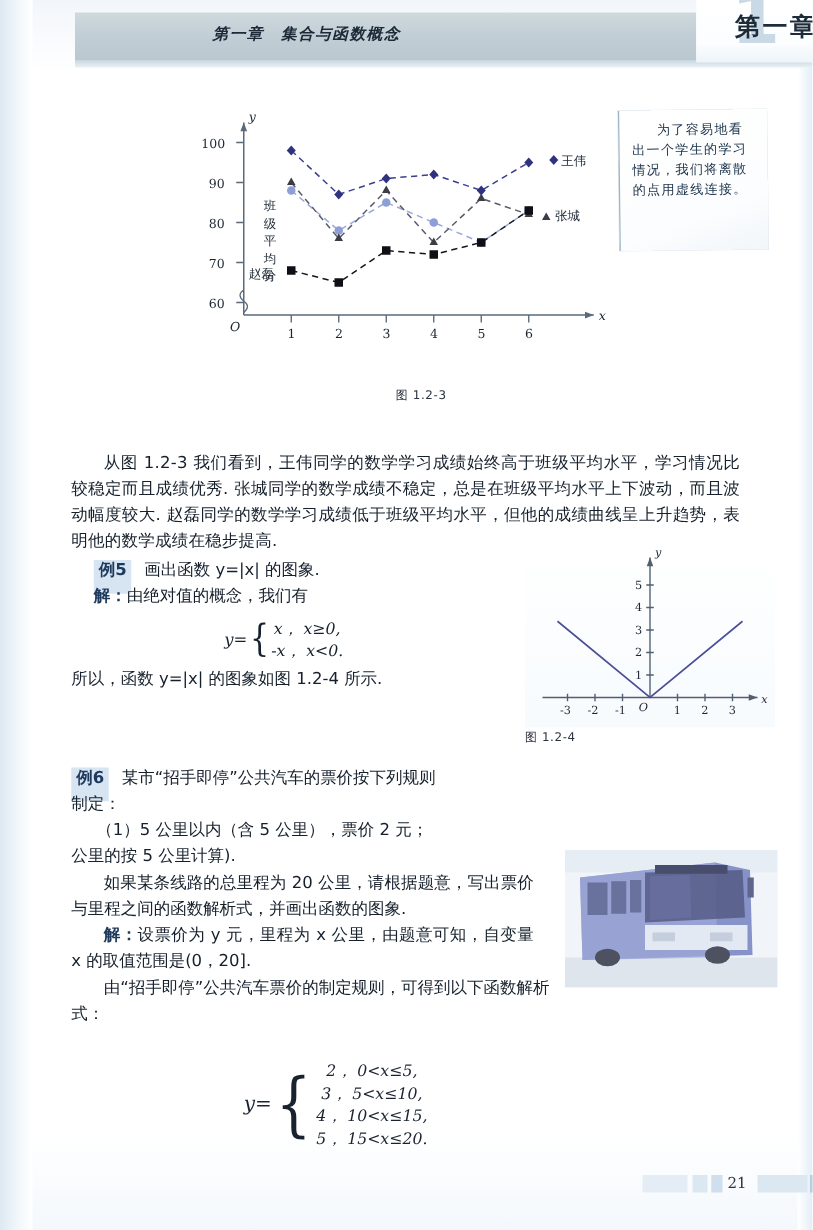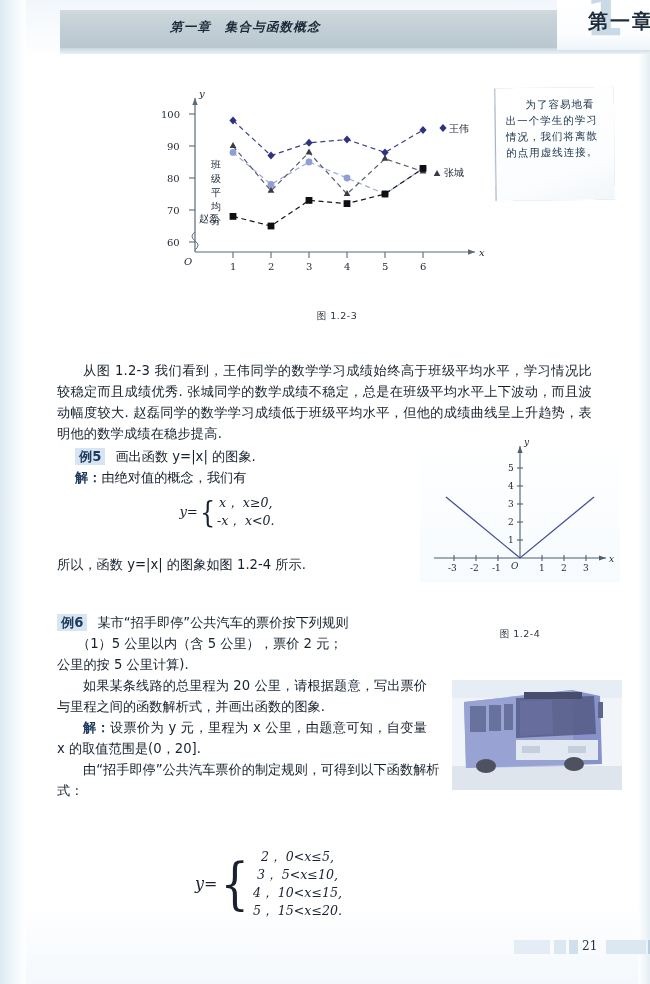--- a/index.html
+++ b/index.html
@@ -77,41 +77,41 @@
   
   .para{
     position:absolute;font-size:13.2px;line-height:21px;
     color:#16202c;letter-spacing:.2px;text-align:justify;margin-top:38px;
   }
   .indent{text-indent:26px;}
   .p1{left:57px;top:322px;width:535px;}
 
   .ex-block{position:absolute;font-size:13.2px;line-height:21px;color:#16202c;}
   .ex-tag{
-    background:#d7e4f2;color:#1d3a5c;padding:1px 4px 1px 4px;
+    background:#d7e4f2;color:#1d3a5c;padding:1px 4px 11px 4px;
     font-weight:bold;margin-right:10px;
   }
   .jie{color:#1d3a5c;font-weight:bold;}
 
   .math{font-family:"DejaVu Serif","Liberation Serif",serif;font-style:italic;}
 
   
   .piece{position:relative;display:inline-block;vertical-align:middle;}
   .brace{
     display:inline-block;vertical-align:middle;
     font-size:30px;line-height:30px;font-family:"DejaVu Serif",serif;
     transform:scaleX(.8);
   }
   .piece-rows{display:inline-block;vertical-align:middle;}
   .piece-rows div{line-height:18px;font-size:12.6px;white-space:nowrap;text-align:center;}
 
   
   .fig2{position:absolute;left:420px;top:432px;width:200px;height:150px;
     background:linear-gradient(180deg,#ffffff 0%,#f7fbfe 100%);}
-  .fig2-cap{position:absolute;left:420px;top:628px;width:200px;text-align:center;
+  .fig2-cap{position:absolute;left:420px;top:584px;width:200px;
     font-size:9.5px;color:#2b3440;letter-spacing:.5px;}
 
   
   .bus{position:absolute;left:452px;top:680px;width:170px;height:110px;
     overflow:hidden;background:#eef3f9;}
   .bus svg{display:block;}
 
   
   .footer{position:absolute;left:514px;top:940px;width:152px;height:18px;}
   .fblk{position:absolute;top:0;height:14px;}
@@ -253,21 +253,21 @@
     <span class="jie">解：</span><span>由绝对值的概念，我们有</span>
   </div>
   <div style="margin-top:6px;text-align:center;padding-right:60px;">
     <span class="piece">
       <span class="math">y=</span><span class="brace">{</span><span class="piece-rows">
         <div class="math">x，  x≥0,</div>
         <div class="math">-x，  x&lt;0.</div>
       </span>
     </span>
   </div>
-  <div style="margin-top:24px;">所以，函数 y=|x| 的图象如图 1.2-4 所示.</div>
+  <div style="margin-top:3px;">所以，函数 y=|x| 的图象如图 1.2-4 所示.</div>
 </div>
 
 <div class="fig2">
   <svg width="200" height="150" viewBox="0 0 200 150">
     <defs>
       <style>
         .ax2{stroke:#4f5f6e;stroke-width:1.1;fill:none;}
         .l2{font-family:"DejaVu Serif","Liberation Serif",serif;font-size:9px;fill:#1c2530;}
         .l2i{font-family:"DejaVu Serif","Liberation Serif",serif;font-size:9px;fill:#1c2530;font-style:italic;}
       </style>
@@ -311,20 +311,21 @@
 
     <polyline points="26,65 100,126 174,65" fill="none" stroke="#4b4f96" stroke-width="1.3"></polyline>
   </svg>
 </div>
 <div class="fig2-cap">图 1.2-4</div>
 
 <div class="ex-block" style="left:57px;top:612px;width:395px;position:absolute;">
   <div style="">
     <span class="ex-tag">例6</span><span>某市“招手即停”公共汽车的票价按下列规则</span>
   </div>
+  <div>制定：</div>
   <div style="text-indent:20px;">（1）5 公里以内（含 5 公里），票价 2 元；</div>
   <div>公里的按 5 公里计算).</div>
   <div style="text-indent:26px;width:370px;text-align:justify;">如果某条线路的总里程为 20 公里，请根据题意，写出票价与里程之间的函数解析式，并画出函数的图象.</div>
   <div style="text-indent:26px;width:370px;text-align:justify;">
     <span class="jie">解：</span><span>设票价为 y 元，里程为 x 公里，由题意可知，自变量 x 的取值范围是(0，20].</span>
   </div>
   <div style="text-indent:26px;width:395px;">由“招手即停”公共汽车票价的制定规则，可得到以下函数解析式：</div>
 </div>
 
 <div style="position:absolute;left:195px;top:848px;">

